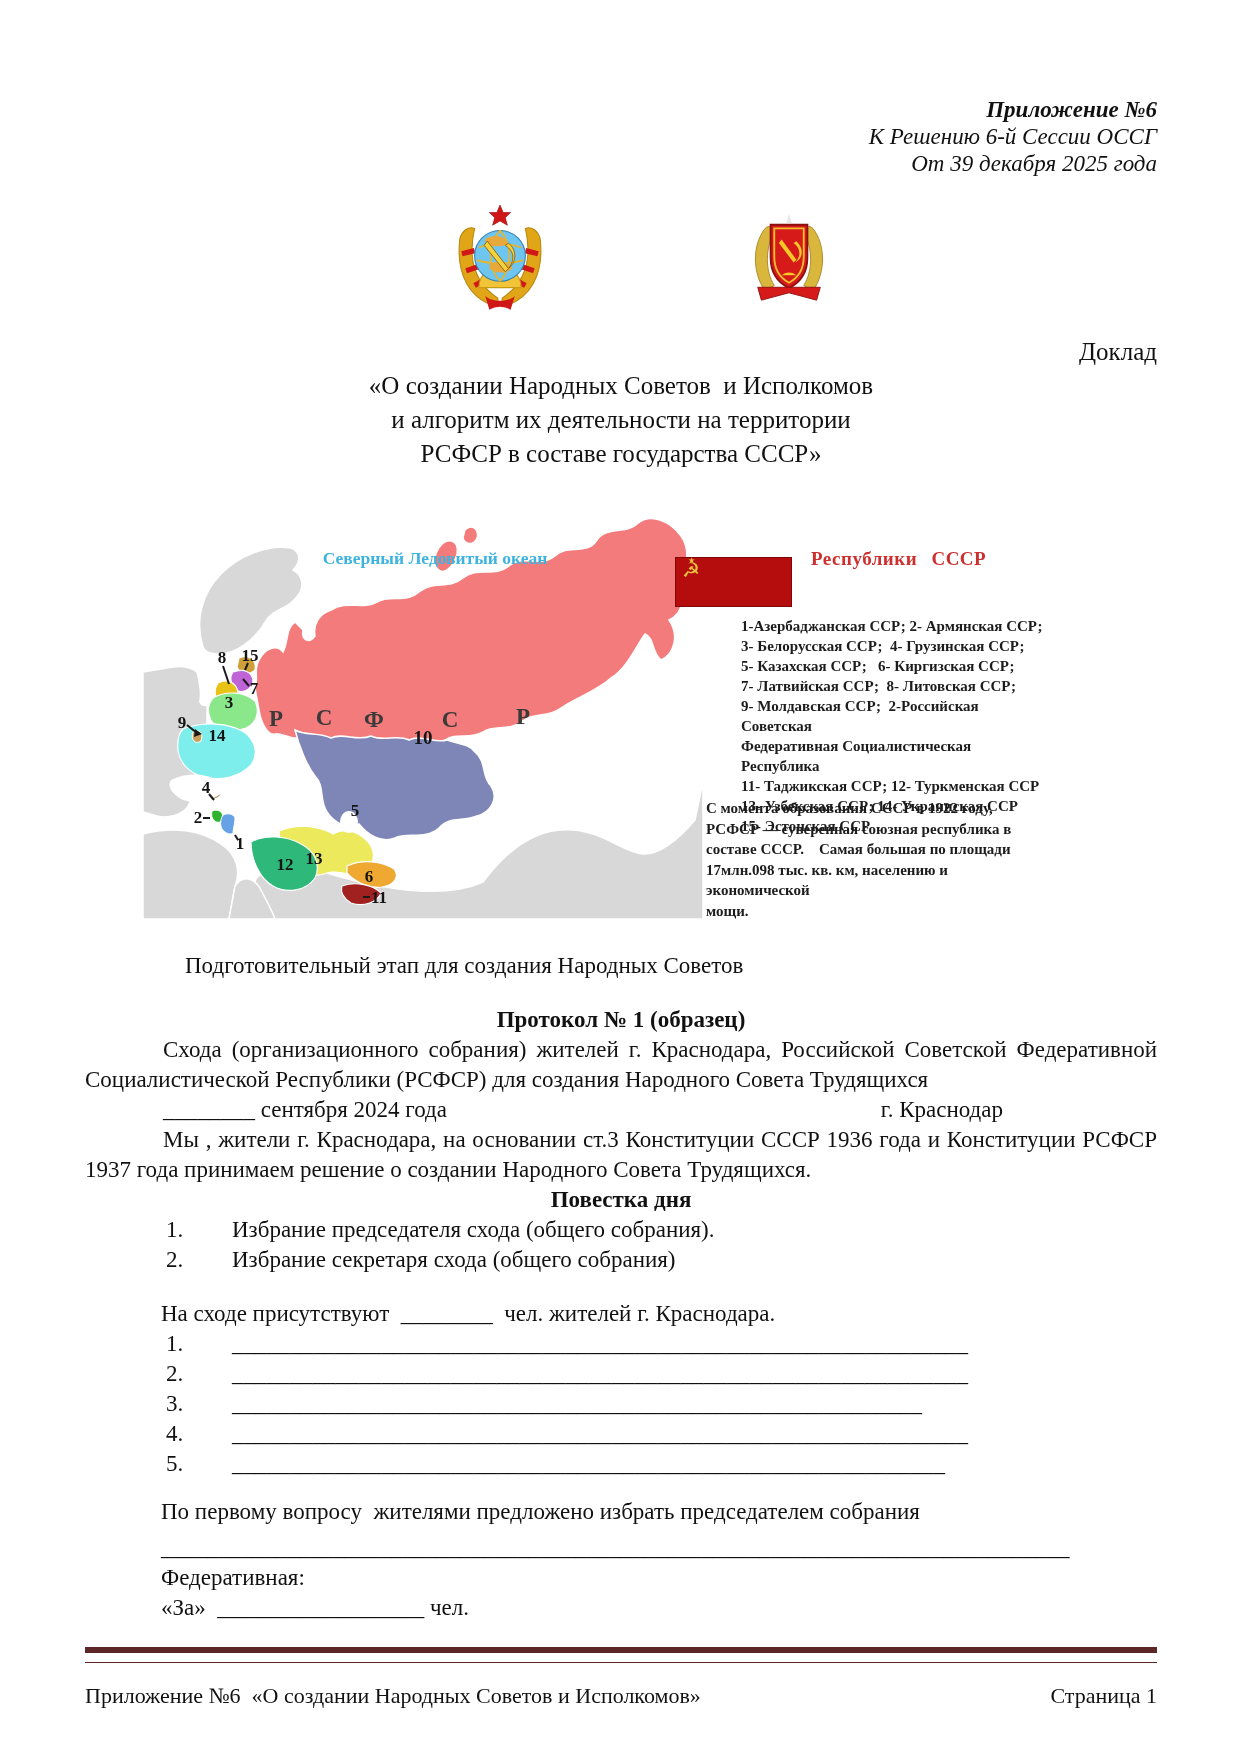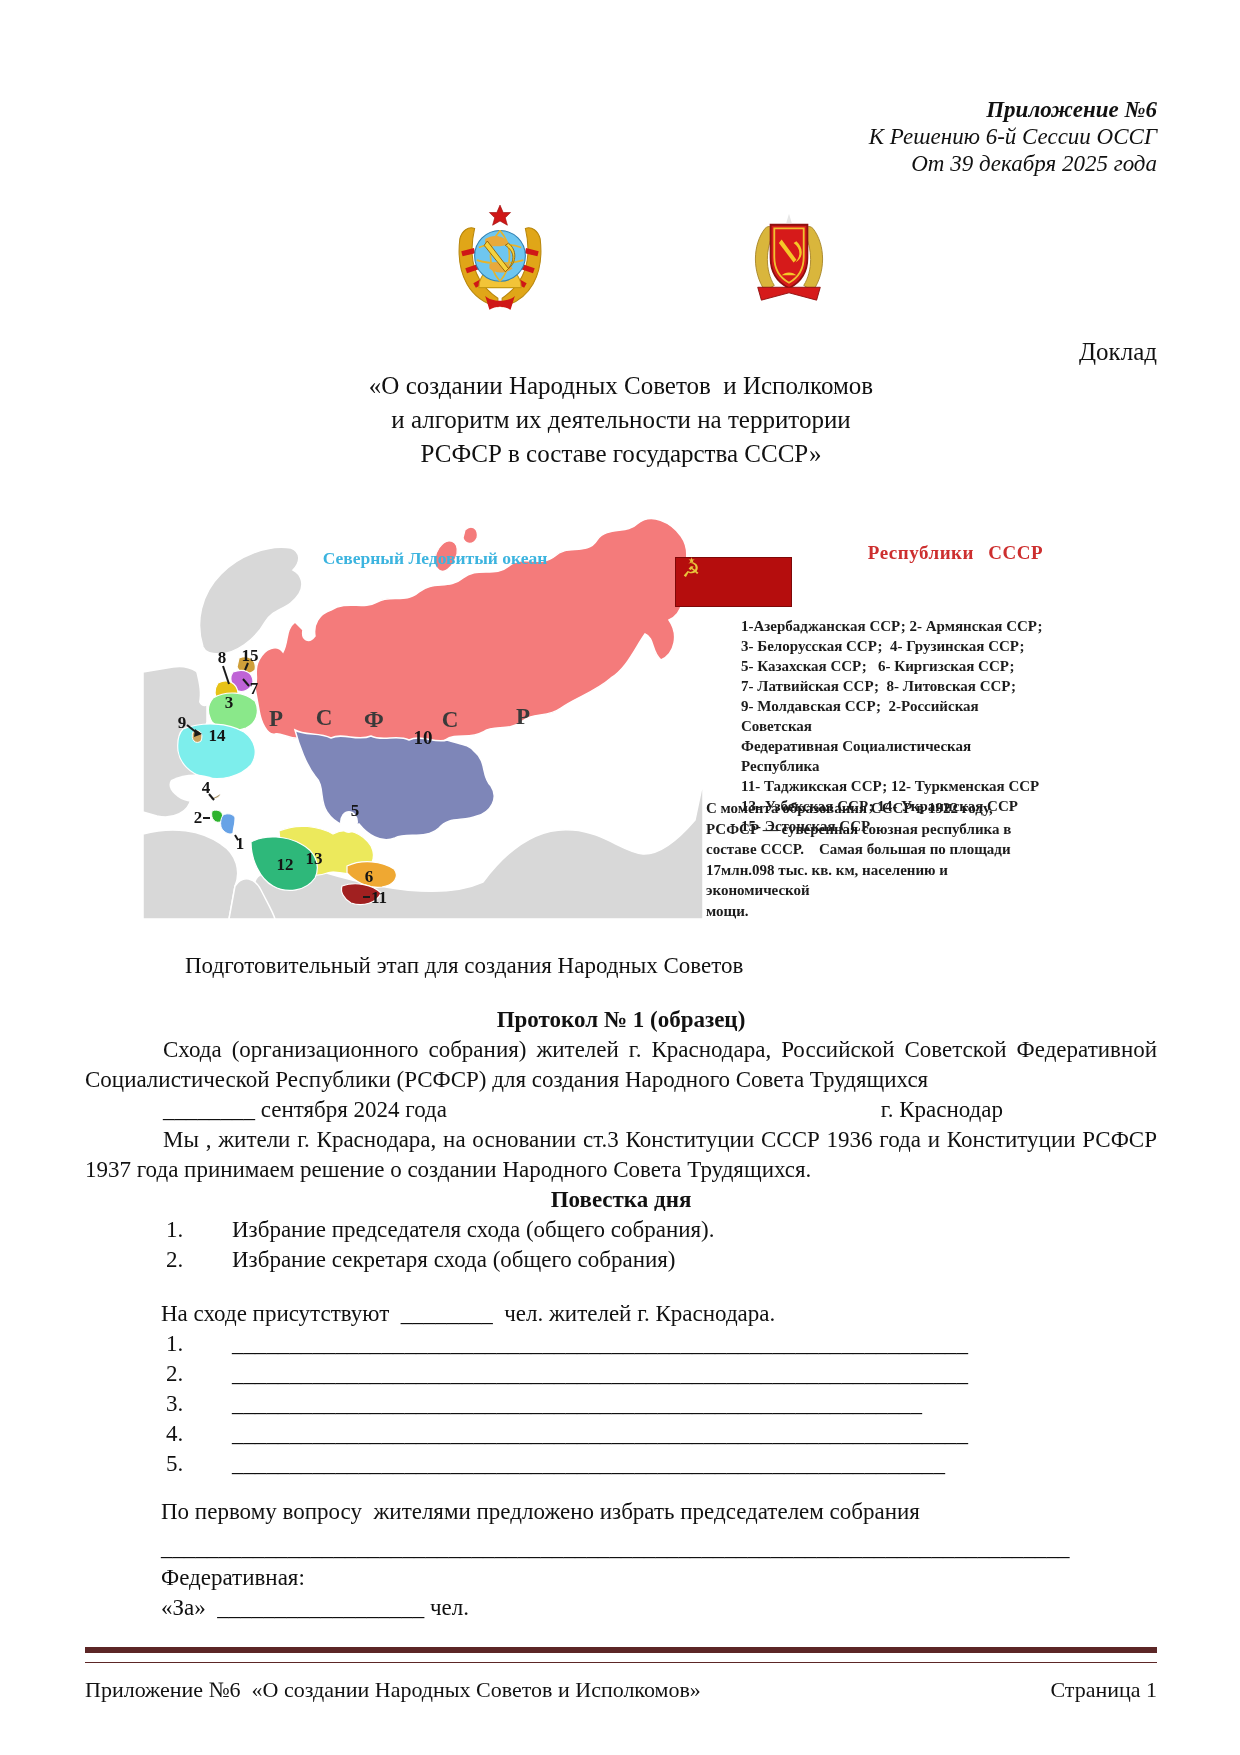--- a/index.html
+++ b/index.html
@@ -31,21 +31,21 @@
   
   .map-figure{position:relative;margin-top:11px;margin-left:58px;width:900px;height:437px;}
   .map-svg{position:absolute;left:0;top:0;}
   .map-letter{font:bold 23px "Liberation Serif",serif;fill:#3a3a3a;}
   .map-num{font:bold 17px "Liberation Serif",serif;fill:#141414;}
   .map-num-lg{font:bold 19px "Liberation Serif",serif;fill:#141414;}
   .ocean-label{font:bold 17.5px "Liberation Serif",serif;}
   .map-flag{position:absolute;left:532px;top:75px;width:115px;height:48px;border:1px solid #7e0808;}
   .map-flag .hs{position:absolute;left:6px;top:2px;font-family:"DejaVu Sans",sans-serif;font-size:20px;line-height:20px;color:#e8c43c;}
   .map-flag .st{position:absolute;left:12px;top:-1px;font-family:"DejaVu Sans",sans-serif;font-size:8px;line-height:8px;color:#e8c43c;}
-  .legend-title{position:absolute;left:668px;top:60px;width:232px;text-align:right;font-weight:bold;font-size:19px;word-spacing:9px;letter-spacing:0.5px;}
+  .legend-title{position:absolute;left:668px;top:66px;width:232px;text-align:left;font-weight:bold;font-size:19px;word-spacing:9px;letter-spacing:0.5px;}
   .legend-lines{position:absolute;left:598px;top:134px;width:302px;font-weight:bold;font-size:15px;line-height:20px;color:#1c1c1c;}
   .map-note{position:absolute;left:563px;top:316px;width:330px;font-weight:bold;font-size:15px;line-height:20.5px;color:#1c1c1c;}
 
   
   .body-text{font-size:23px;line-height:30px;}
   .prep-line{margin-top:32px;text-indent:100px;}
   .protocol-title{margin-top:24px;text-align:center;font-weight:bold;}
   .para{text-align:justify;text-indent:78px;}
   .date-row{display:flex;justify-content:space-between;padding-right:154px;}
   .date-row .dl{text-indent:78px;}
@@ -53,21 +53,21 @@
   .num-row{display:flex;padding-left:81px;}
   .num-row .num{width:66px;flex:0 0 66px;}
   .indent-line{text-indent:76px;}
   .gap24{height:24px;}
   .gap18{height:18px;}
   .gap6{height:6px;}
 
   
   .footer{position:absolute;left:85px;right:83px;top:1647px;}
   .footer-rule{height:9px;border-top:6px solid #5c2626;border-bottom:1px solid #5c2626;}
-  .footer-row{display:flex;justify-content:space-between;margin-top:14px;font-size:22px;}
+  .footer-row{display:flex;justify-content:space-between;margin-top:20px;font-size:22px;}
 </style>
 </head>
 <body>
 
 <div class="page">
 
   <div class="header-note">
     <div class="b">Приложение №6</div>
     <div>К Решению 6-й Сессии ОССГ</div>
     <div>От 39 декабря 2025 года</div>

